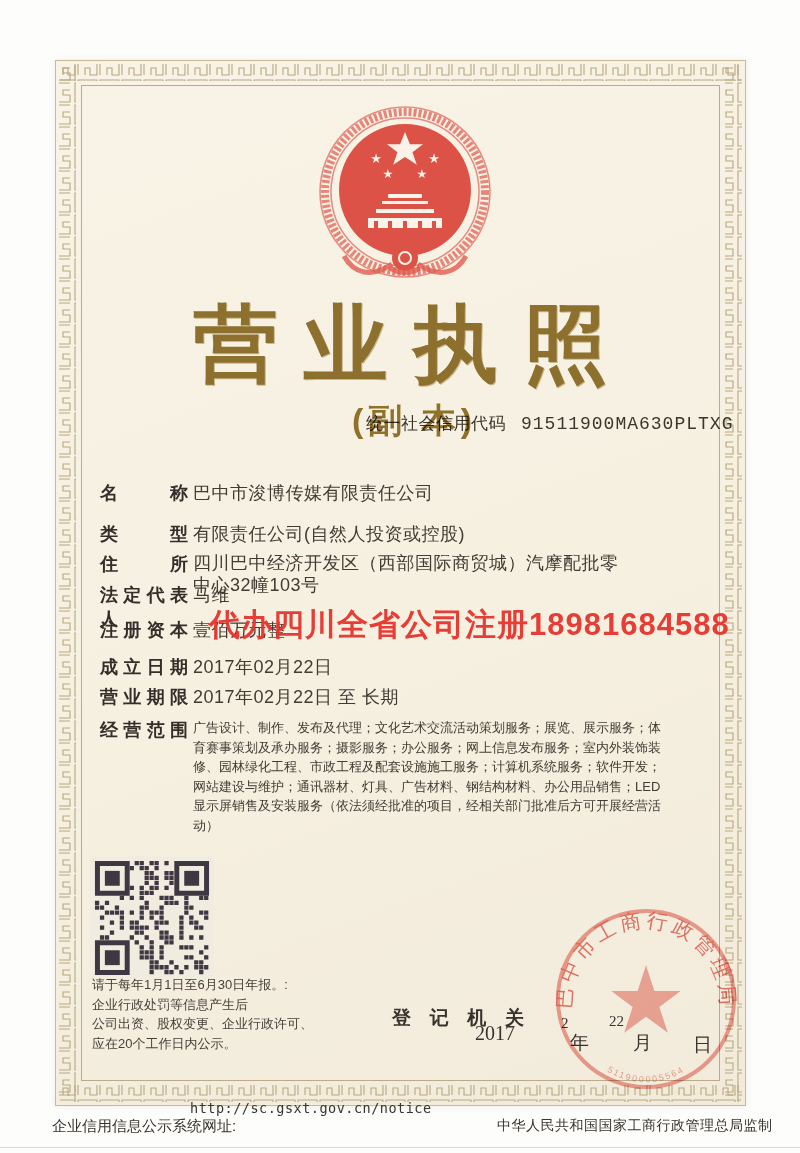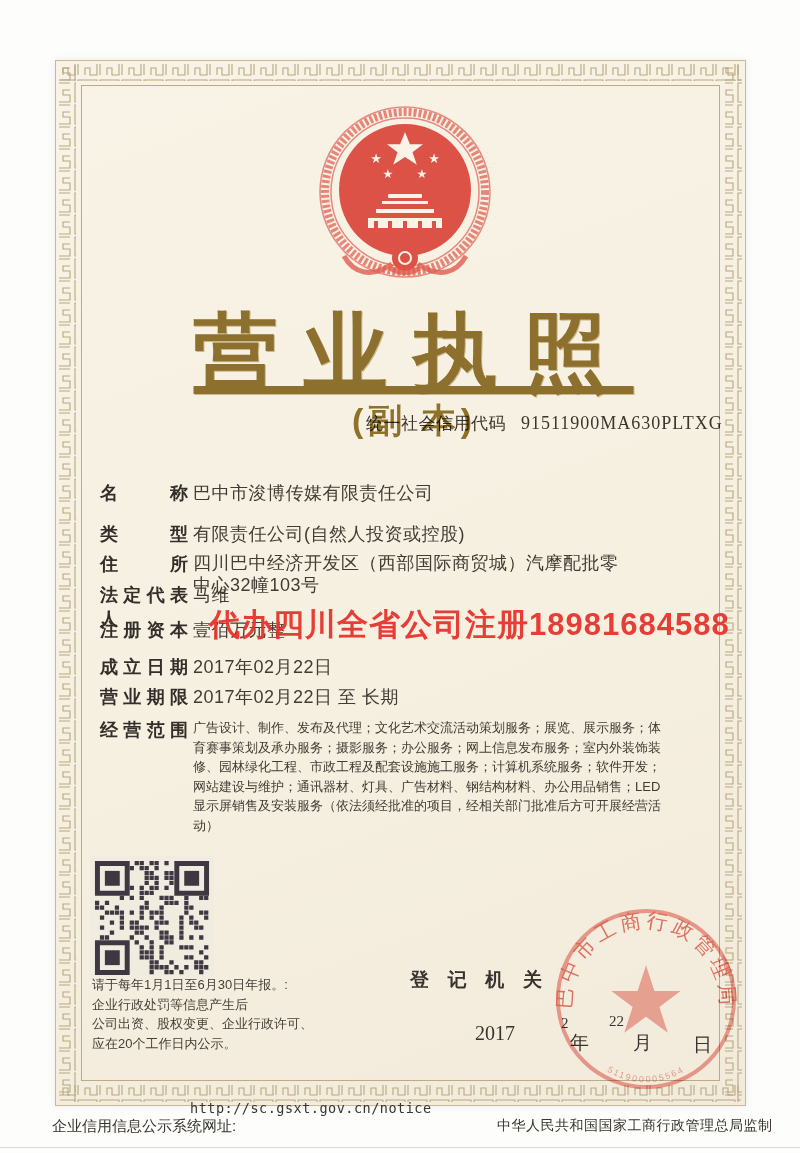--- a/index.html
+++ b/index.html
@@ -10,53 +10,52 @@
     color:#3f3a33;
   }
   .paper{
     position:absolute;left:55px;top:60px;width:691px;height:1046px;
     background:linear-gradient(160deg,#f8f3e6 0%,#f6f0e1 55%,#f2ebdb 100%);
     box-shadow:0 0 7px rgba(120,110,80,.12);
   }
   .frame-svg{position:absolute;left:0;top:0;}
   .emblem{position:absolute;left:255px;top:46px;width:190px;height:176px;}
   .cert-title{
-    position:absolute;top:236px;left:50%;transform:translateX(-50%);
+    position:absolute;top:228px;left:50%;transform:translateX(-50%);
     white-space:nowrap;font-size:84px;font-weight:bold;color:#8d702e;
     letter-spacing:26px;padding-left:26px;
     text-shadow:1px 1px 0 rgba(165,137,64,.55);
-    text-decoration:underline;
   }
   .copy-label{
     position:absolute;left:297px;top:338px;font-size:34px;font-weight:bold;
     color:#94772f;letter-spacing:5px;white-space:nowrap;mix-blend-mode:multiply;
   }
   .credit-line{
     position:absolute;left:311px;top:352px;display:flex;align-items:baseline;gap:15px;
     mix-blend-mode:multiply;
   }
   .credit-label{font-size:17px;color:#3d3831;letter-spacing:.5px;}
-  .credit-code{font-size:18px;color:#3d3831;font-family:Liberation Serif, serif;letter-spacing:1px;}
+  .credit-code{font-size:18px;color:#3d3831;font-family:Liberation Mono, monospace;letter-spacing:1px;}
   .row{position:absolute;left:0;width:100%;}
   .row .flabel{
     position:absolute;left:45px;width:88px;font-size:18px;font-weight:bold;color:#332e29;
     text-align:justify;text-align-last:justify;letter-spacing:0;
   }
   .row .fvalue{position:absolute;left:138px;font-size:18px;color:#413b33;letter-spacing:.5px;}
   .fvalue.addr{width:438px;line-height:22px;}
   .fvalue.scope{width:472px;font-size:13px;line-height:19.5px;letter-spacing:0;}
   .watermark{
     position:absolute;left:154px;top:544px;font-size:31px;font-weight:bold;
     color:#e6352e;white-space:nowrap;letter-spacing:1px;opacity:.95;
   }
   .qr{position:absolute;left:35px;top:796px;width:124px;height:124px;}
   .notes{position:absolute;left:37px;top:915px;font-size:13px;line-height:19.5px;color:#453f38;}
   .reg-label{
-    position:absolute;left:337px;top:907px;width:132px;font-size:19px;color:#37322d;
-    text-align:justify;text-align-last:justify;font-weight:bold;margin-left:18px;
+    position:absolute;left:337px;top:945px;width:132px;font-size:19px;color:#37322d;
+    text-align:justify;text-align-last:justify;font-weight:bold;
   }
   .date-part{position:absolute;color:#37322d;}
   .d-year{left:420px;top:962px;font-size:20px;font-family:"Liberation Serif","DejaVu Serif",serif;}
   .d-mnum{left:506px;top:955px;font-size:15px;font-family:"Liberation Serif","DejaVu Serif",serif;}
   .d-ychar{left:515px;top:970px;font-size:19px;}
   .d-dnum{left:554px;top:953px;font-size:15px;font-family:"Liberation Serif","DejaVu Serif",serif;}
   .d-mchar{left:578px;top:970px;font-size:19px;}
   .d-dchar{left:638px;top:972px;font-size:19px;}
   .seal{position:absolute;left:497px;top:845px;width:188px;height:188px;mix-blend-mode:multiply;}
   .footer-url{

